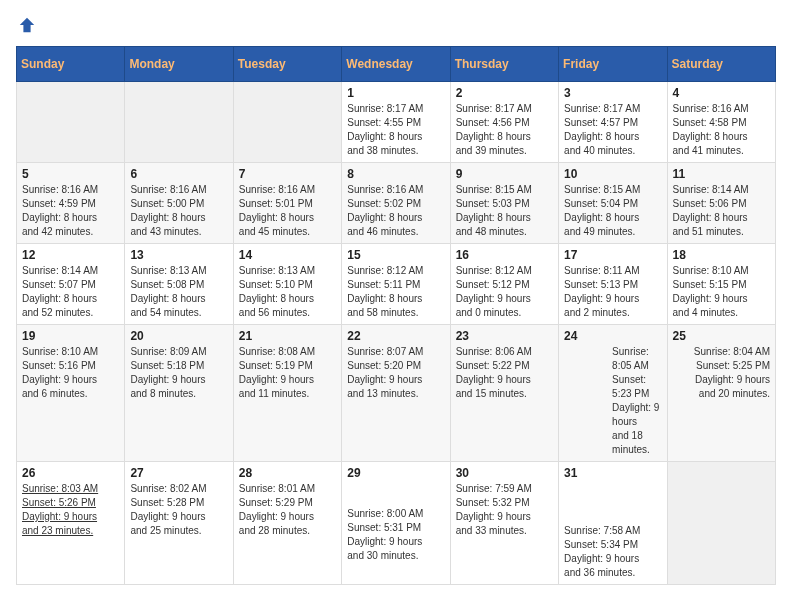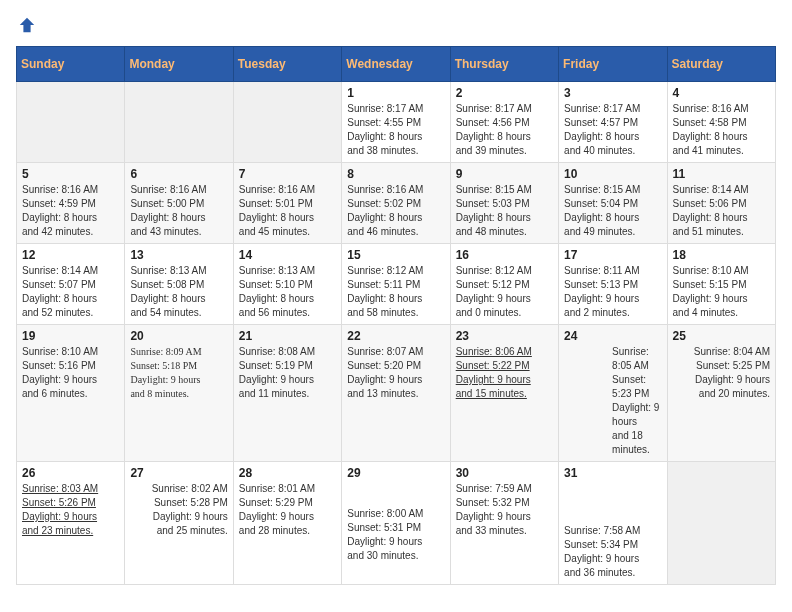--- a/index.html
+++ b/index.html
@@ -262,42 +262,42 @@
       <tr>
         <td>
           <div class="day-number">19</div>
           <div class="day-info" style="white-space: pre-line;">Sunrise: 8:10 AM
 Sunset: 5:16 PM
 Daylight: 9 hours
 and 6 minutes.</div>
         </td>
         <td>
           <div class="day-number">20</div>
-          <div class="day-info" style="white-space: pre-line; font-family: Liberation Serif, serif;">Sunrise: 8:09 AM
+          <div class="day-info" style="white-space: pre-line;">Sunrise: 8:09 AM
 Sunset: 5:18 PM
 Daylight: 9 hours
 and 8 minutes.</div>
         </td>
         <td>
           <div class="day-number">21</div>
           <div class="day-info" style="white-space: pre-line;">Sunrise: 8:08 AM
 Sunset: 5:19 PM
 Daylight: 9 hours
 and 11 minutes.</div>
         </td>
         <td>
           <div class="day-number">22</div>
           <div class="day-info" style="white-space: pre-line;">Sunrise: 8:07 AM
 Sunset: 5:20 PM
 Daylight: 9 hours
 and 13 minutes.</div>
         </td>
         <td>
           <div class="day-number">23</div>
-          <div class="day-info" style="white-space: pre-line; text-decoration: underline;">Sunrise: 8:06 AM
+          <div class="day-info" style="white-space: pre-line;">Sunrise: 8:06 AM
 Sunset: 5:22 PM
 Daylight: 9 hours
 and 15 minutes.</div>
         </td>
         <td>
           <div class="day-number">24</div>
           <div class="day-info" style="white-space: pre-line; margin-left: 48px;">Sunrise: 8:05 AM
 Sunset: 5:23 PM
 Daylight: 9 hours
 and 18 minutes.</div>
@@ -313,21 +313,21 @@
       <tr>
         <td>
           <div class="day-number">26</div>
           <div class="day-info" style="white-space: pre-line; text-decoration: underline;">Sunrise: 8:03 AM
 Sunset: 5:26 PM
 Daylight: 9 hours
 and 23 minutes.</div>
         </td>
         <td>
           <div class="day-number">27</div>
-          <div class="day-info" style="white-space: pre-line; text-align: right;">Sunrise: 8:02 AM
+          <div class="day-info" style="white-space: pre-line;">Sunrise: 8:02 AM
 Sunset: 5:28 PM
 Daylight: 9 hours
 and 25 minutes.</div>
         </td>
         <td>
           <div class="day-number">28</div>
           <div class="day-info" style="white-space: pre-line;">Sunrise: 8:01 AM
 Sunset: 5:29 PM
 Daylight: 9 hours
 and 28 minutes.</div>

